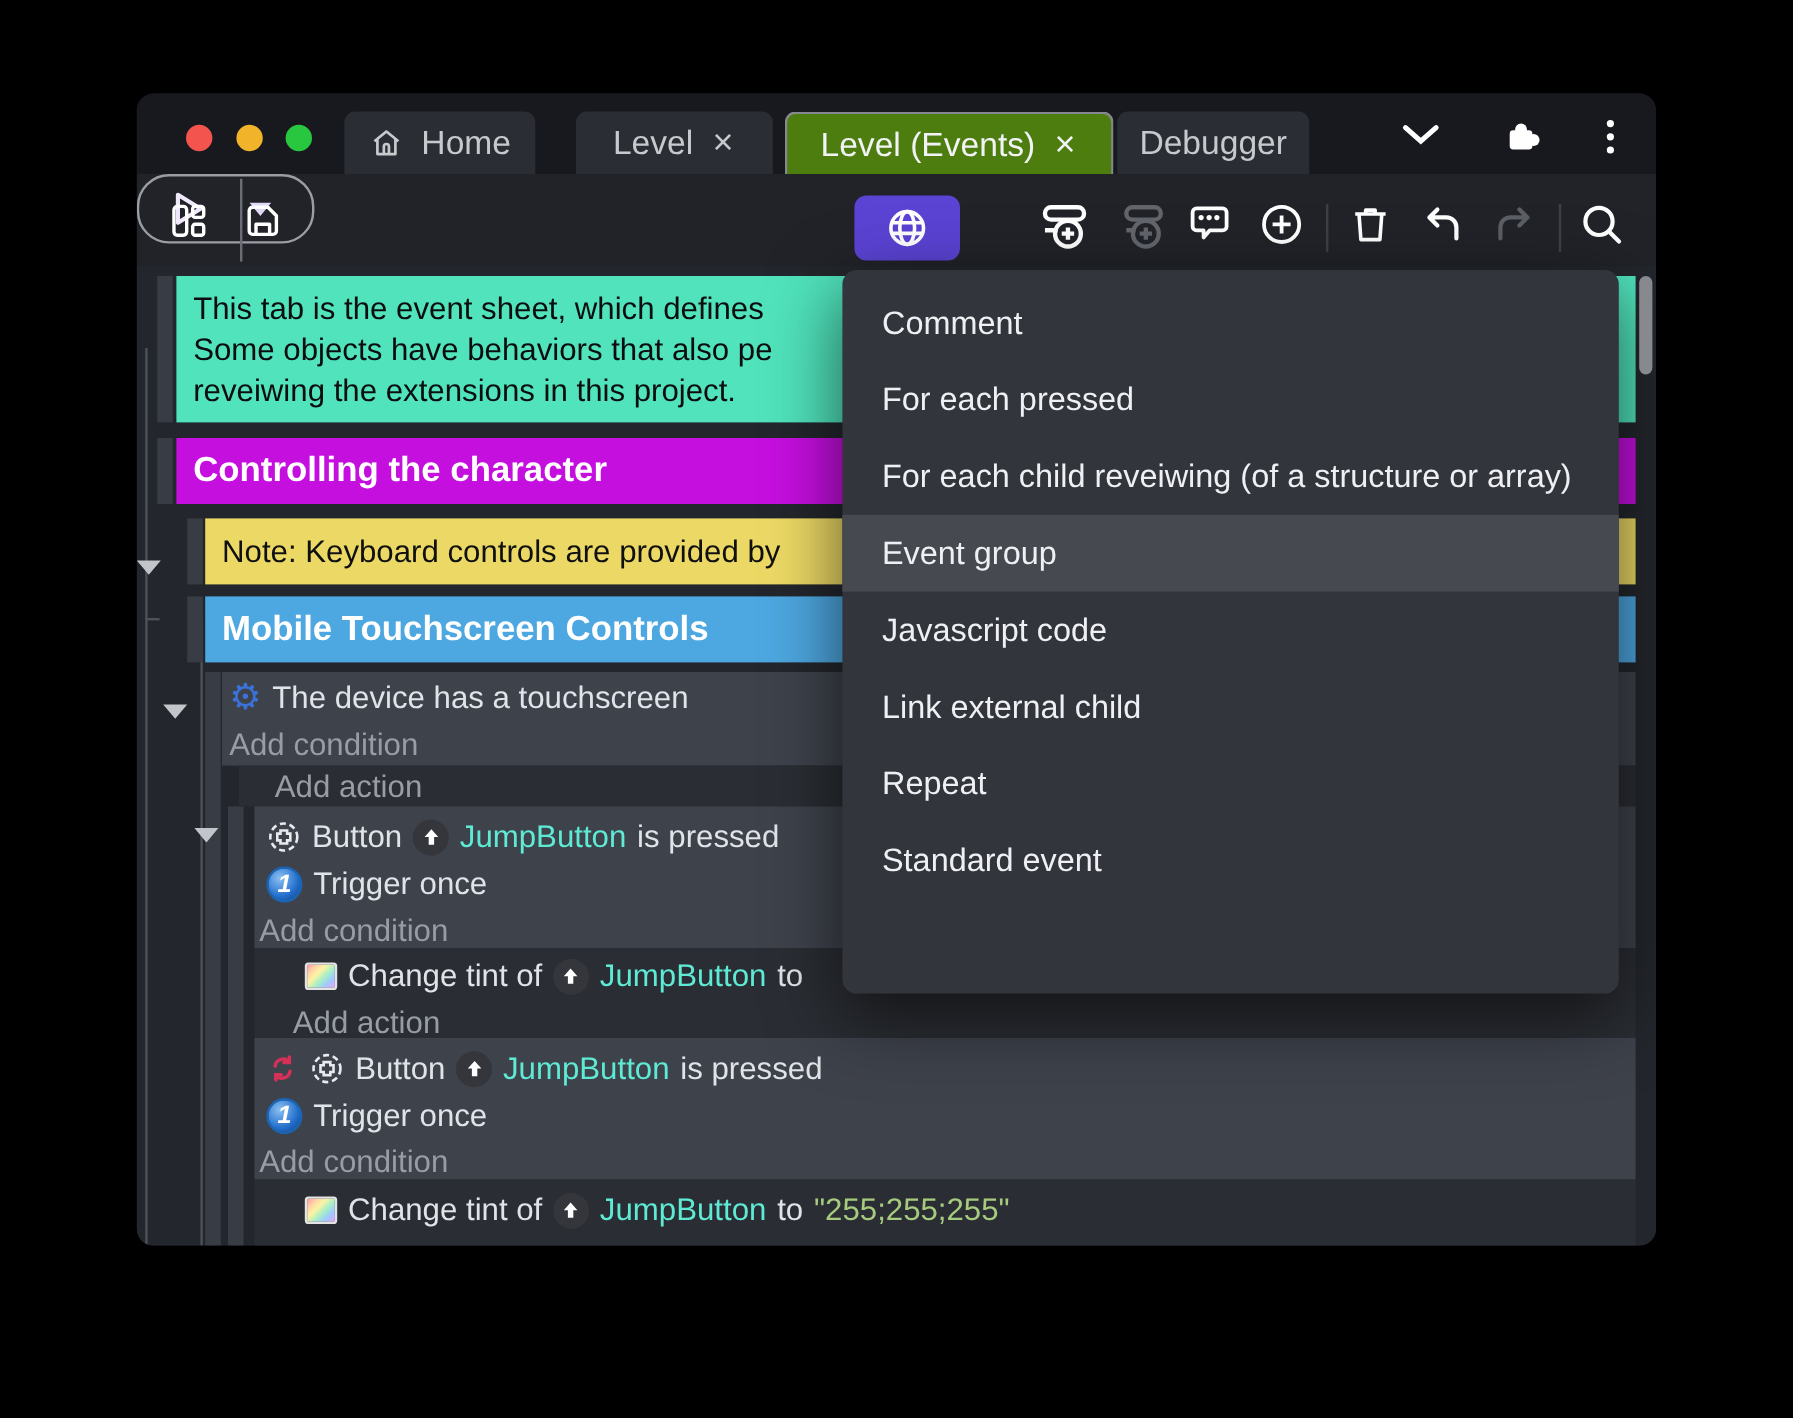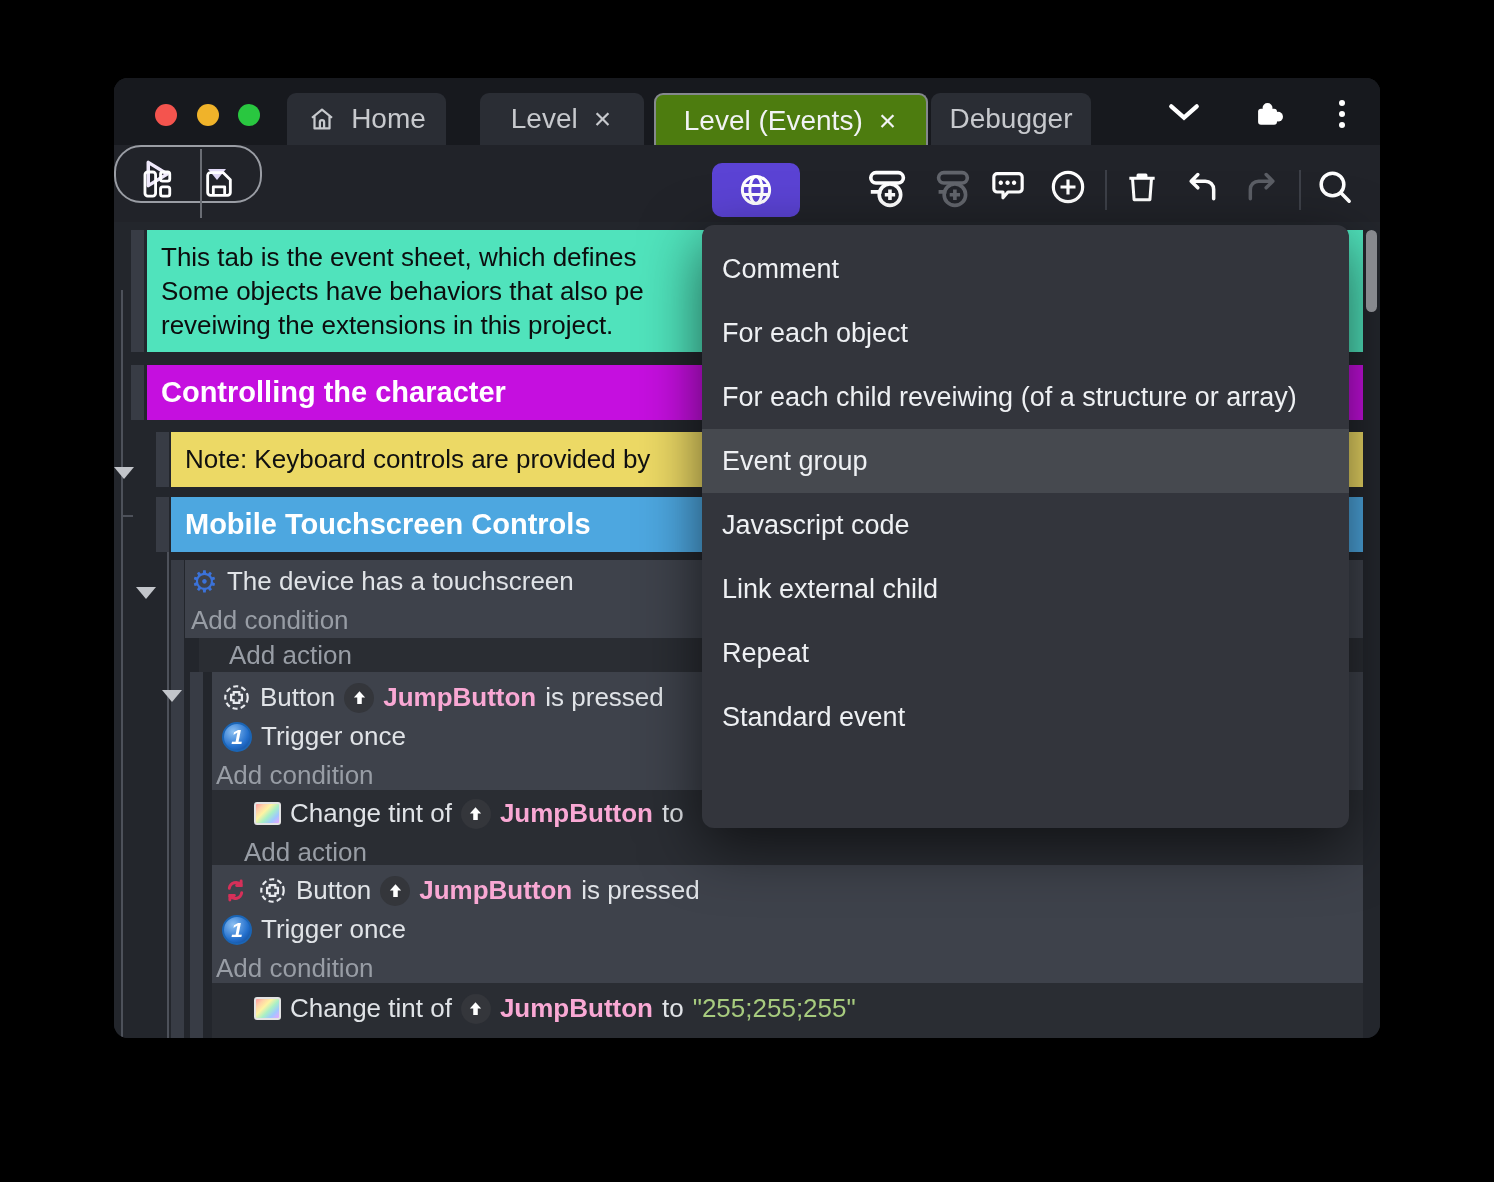--- a/index.html
+++ b/index.html
@@ -32,35 +32,35 @@
   .gbar{position:absolute;width:13px;background:#383c45;}
   .tri{position:absolute;width:0;height:0;border-left:10px solid transparent;
     border-right:10px solid transparent;border-top:12px solid #c2c5ca;}
   .block{position:absolute;left:0;right:17px;}
   .hdr{display:flex;align-items:center;color:#fff;font-weight:bold;font-size:29px;padding-left:14px;}
   .note{display:flex;align-items:center;color:#101010;font-size:26px;padding-left:14px;}
   .evt{background:#3e424b;}
   .act{background:#2a2d33;}
   .row{display:flex;align-items:center;gap:9px;font-size:26px;color:#e0e3e7;height:39px;}
   .addlbl{color:#989da5;}
-  .obj{color:#f9a8d4;font-weight:bold;}
+  .obj{color:#5eead4;font-weight:normal;}
   .val{color:#a7cb7e;}
   .badge{width:30px;height:30px;border-radius:50%;background:#34363b;display:flex;align-items:center;
     justify-content:center;flex:none;}
   .gear{color:#3b72d9;font-size:30px;line-height:1;}
   .once{width:30px;height:30px;border-radius:50%;flex:none;color:#fff;font-weight:bold;font-size:21px;
     display:flex;align-items:center;justify-content:center;
     background:radial-gradient(circle at 35% 30%,#8cc0f2,#2470cd 60%,#0d3f86);
     border:2px solid #1b65b5;box-sizing:border-box;font-style:italic;}
   .tint{width:27px;height:23px;border-radius:3px;flex:none;border:2px solid #e3e3e3;box-sizing:border-box;
     background:linear-gradient(135deg,#ff9a9e 0%,#ffd2a8 20%,#fef3a3 38%,#a8f0c6 58%,#9fc8ff 78%,#e8a4ff 100%);}
   
   #ctxmenu{position:absolute;left:588px;top:147px;width:647px;height:603px;background:#33353c;
     border-radius:12px;box-shadow:0 18px 60px rgba(0,0,0,.6);padding-top:12px;box-sizing:border-box;z-index:50;}
-  .mitem{height:64px;display:flex;align-items:center;padding-left:20px;color:#eef0f3;font-size:27px;}
+  .mitem{height:64px;display:flex;align-items:center;padding-left:33px;color:#eef0f3;font-size:27px;}
   .mitem.hl{background:#46494f;}
   
   #scrollthumb{position:absolute;right:3px;top:152px;width:11px;height:82px;border-radius:6px;background:#87898e;z-index:60;}
   svg{display:block;}
 </style>
 </head>
 <body>
 
 <div id="window">
 
@@ -346,21 +346,21 @@
       </div>
       <div class="row addlbl" style="margin-left:-10px;margin-top:3px;">
         <span>Add action</span>
       </div>
     </div>
 
   </div>
 
   <div id="ctxmenu">
     <div class="mitem">Comment</div>
-    <div class="mitem">For each object</div>
+    <div class="mitem">For each pressed</div>
     <div class="mitem">For each child reveiwing (of a structure or array)</div>
     <div class="mitem hl">Event group</div>
     <div class="mitem">Javascript code</div>
     <div class="mitem">Link external child</div>
     <div class="mitem">Repeat</div>
     <div class="mitem">Standard event</div>
   </div>
 
   <div id="scrollthumb"></div>
 

